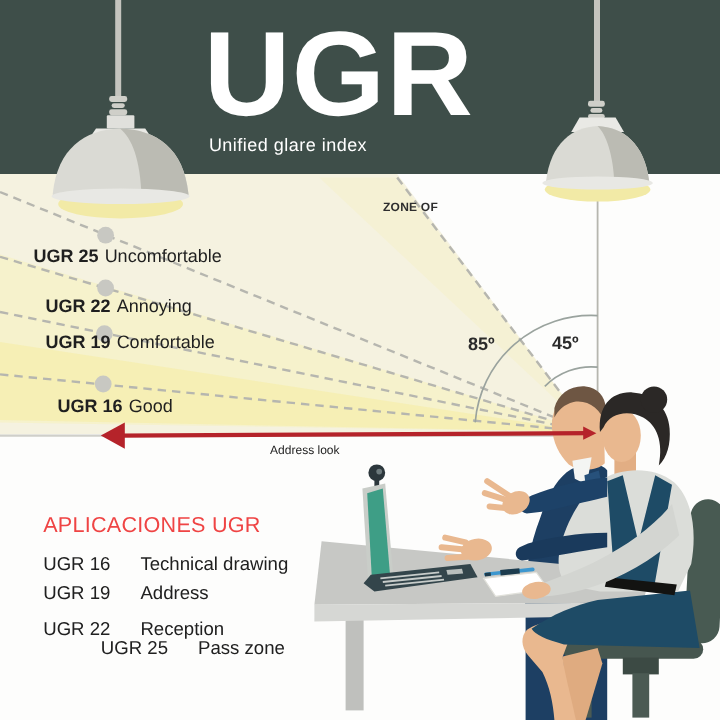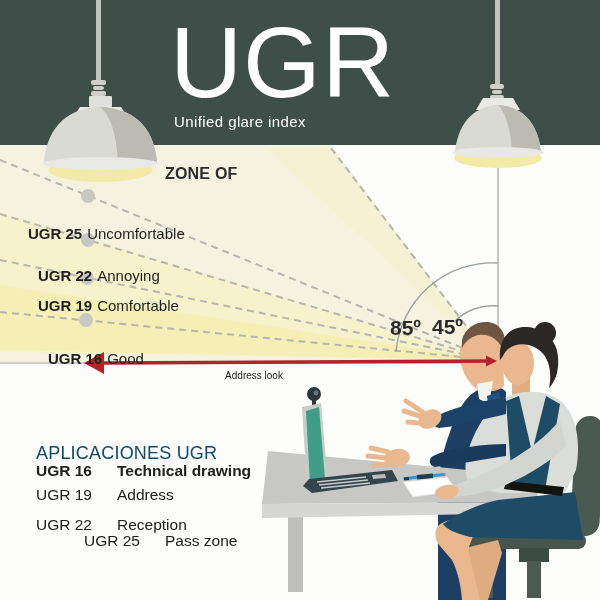--- a/index.html
+++ b/index.html
@@ -5,38 +5,38 @@
   html,body{margin:0;padding:0;background:#e9e9e9;}
   .stage{
     position:relative;width:600px;height:600px;overflow:hidden;
     background:#fdfdfc;font-family:"Liberation Sans", sans-serif;
     -webkit-font-smoothing:antialiased;
   }
   .stage svg{position:absolute;left:0;top:0;}
   .abs{position:absolute;}
   .hdr-title{
     left:0;top:14px;width:565px;text-align:center;
-    font-size:100px;line-height:96px;font-weight:400;color:#ffffff;letter-spacing:1px;
+    font-size:100px;line-height:96px;font-weight:700;color:#ffffff;letter-spacing:1px;
   }
   .hdr-sub{
     left:0;top:113px;width:480px;text-align:center;
     font-size:15px;font-weight:400;color:#ffffff;letter-spacing:.4px;
   }
   .zone-label{
-    left:165px;top:165px;width:200px;text-align:left;
-    font-size:16px;line-height:17px;font-weight:700;color:#2e2e2e;letter-spacing:.2px;
-  }
-  .scale-row{font-size:15px;color:#1f1f1f;white-space:nowrap;margin-top:20px;}
+    left:165px;top:165px;width:200px;text-align:right;
+    font-size:10px;line-height:17px;font-weight:700;color:#2e2e2e;letter-spacing:.2px;
+  }
+  .scale-row{font-size:15px;color:#1f1f1f;white-space:nowrap;}
   .scale-row .code{font-weight:700;margin-right:5px;}
-  .angle-label{font-size:21px;font-weight:700;color:#2b2b2b;margin-top:37px;}
+  .angle-label{font-size:15px;font-weight:700;color:#2b2b2b;}
   .gaze-label{
     left:154px;top:370px;width:200px;text-align:center;
     font-size:10px;font-weight:400;color:#222222;
   }
-  .apps-title{left:36px;top:427px;font-size:18px;color:#0c4a6e;letter-spacing:.2px;margin-top:16px;}
+  .apps-title{left:36px;top:427px;font-size:18px;color:#ef4444;letter-spacing:.2px;}
   .apps-row{font-size:15.5px;color:#202020;white-space:nowrap;}
   .apps-row .code{display:inline-block;width:81px;}
 </style>
 </head>
 <body>
 
 <div class="stage">
 
   <svg width="600" height="600" viewBox="0 0 600 600">
 
@@ -194,26 +194,26 @@
     <span class="code">UGR 22</span><span>Annoying</span>
   </div>
   <div class="abs scale-row" style="left:38px;top:277px;">
     <span class="code">UGR 19</span><span>Comfortable</span>
   </div>
   <div class="abs scale-row" style="left:48px;top:330px;">
     <span class="code">UGR 16</span><span>Good</span>
   </div>
 
   <div class="abs angle-label" style="left:390px;top:279px;">85º</div>
-  <div class="abs angle-label" style="left:432px;top:278px;">45º</div>
+  <div class="abs angle-label" style="left:460px;top:278px;">45º</div>
 
   <div class="abs gaze-label">Address look</div>
 
   <div class="abs apps-title">APLICACIONES UGR</div>
-  <div class="abs apps-row" style="left:36px;top:462px;font-weight:bold;">
+  <div class="abs apps-row" style="left:36px;top:462px;">
     <span class="code">UGR 16</span><span>Technical drawing</span>
   </div>
   <div class="abs apps-row" style="left:36px;top:486px;">
     <span class="code">UGR 19</span><span>Address</span>
   </div>
   <div class="abs apps-row" style="left:36px;top:516px;">
     <span class="code">UGR 22</span><span>Reception</span>
   </div>
   <div class="abs apps-row" style="left:36px;top:532px;margin-left:48px;">
     <span class="code">UGR 25</span><span>Pass zone</span>

